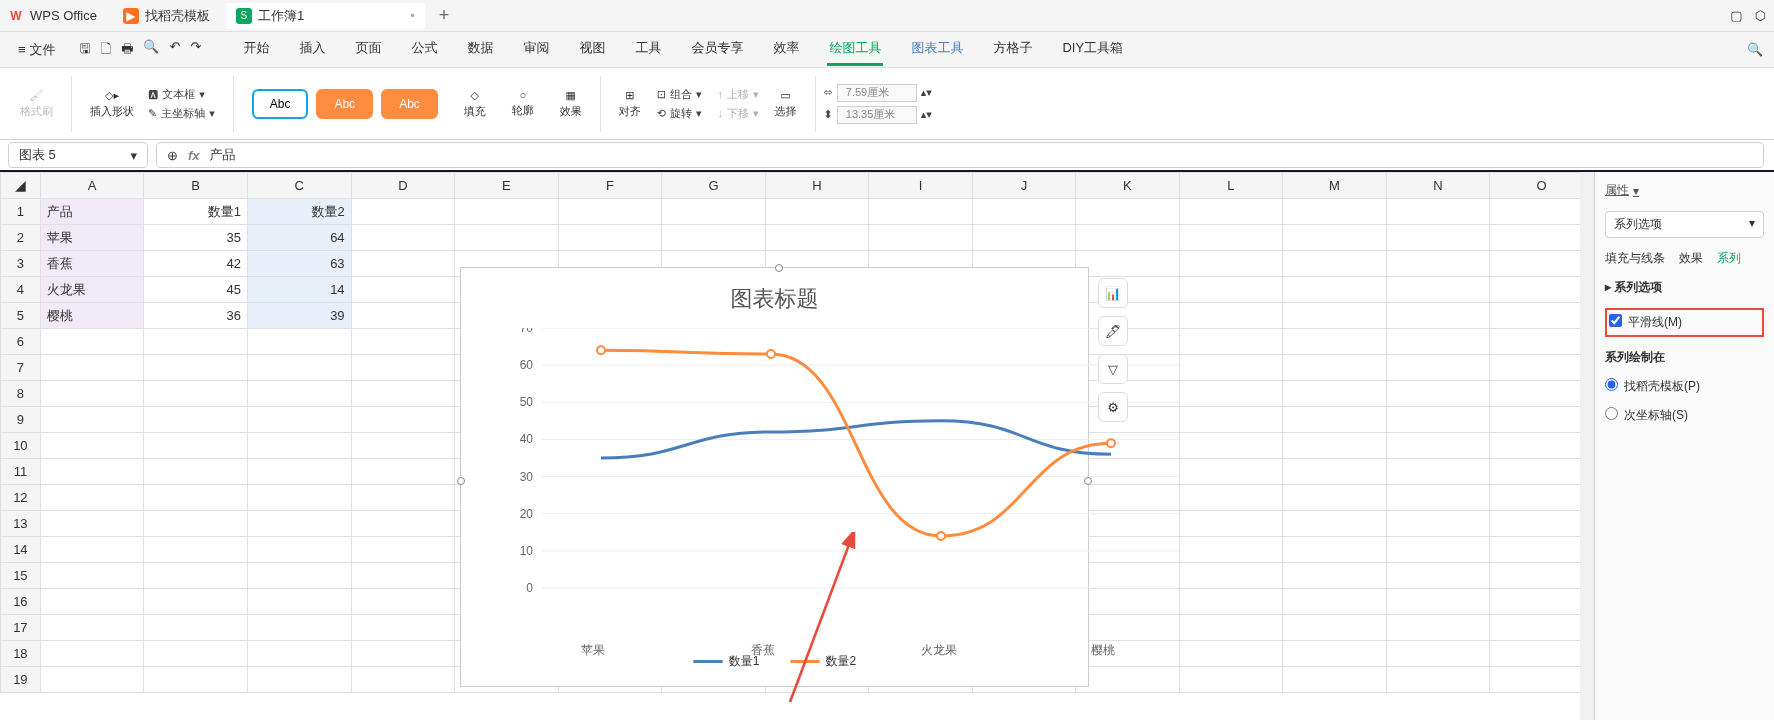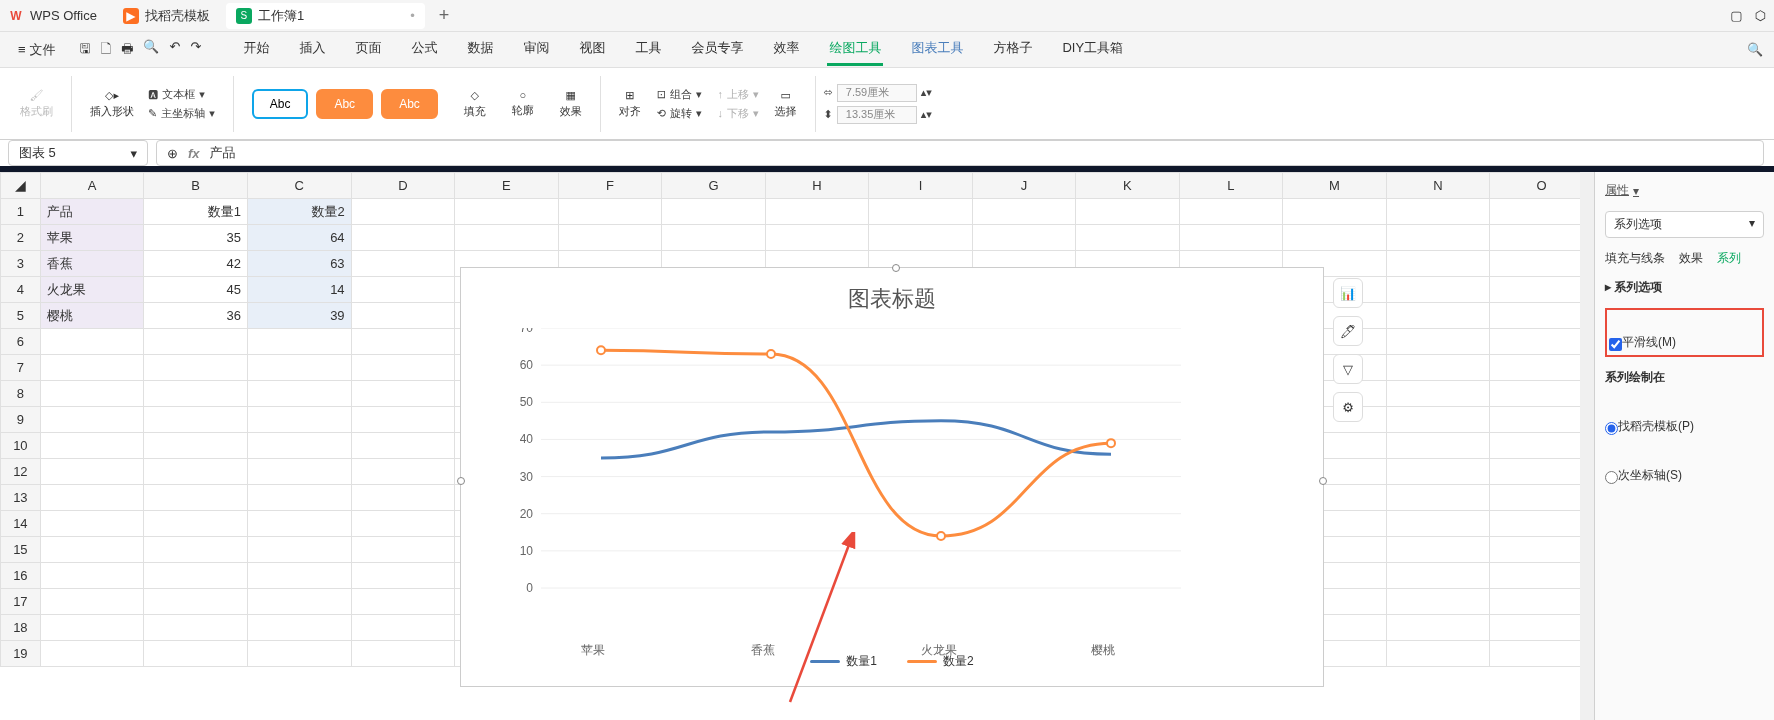--- a/index.html
+++ b/index.html
@@ -32,21 +32,21 @@
 .ribbon .group { display:flex; flex-direction:column; align-items:center; justify-content:center; padding:0 10px; height:100%; gap:2px; font-size:11px; }
 .ribbon .sep { width:1px; height:56px; background:#e0e0e0; margin:0 2px; }
 .ribbon .row { display:flex; gap:8px; align-items:center; }
 .ribbon .abc-btn { border:2px solid #0ea5e9; border-radius:6px; padding:6px 16px; background:#fff; font-size:12px; }
 .ribbon .abc-btn.orange { background:#fd8c3e; border-color:#fd8c3e; color:#fff; }
 .ribbon .small-row { font-size:11px; display:flex; align-items:center; gap:4px; color:#444; }
 .ribbon .small-row.disabled { color:#b0b0b0; }
 .ribbon .dim-input { border:1px solid #d0d0d0; background:#f9f9f9; padding:2px 8px; font-size:11px; width:80px; color:#888; }
 
 
-.fbar { height:32px; display:flex; align-items:center; border-bottom:6px solid #0f172a; }
+.fbar { height:32px; display:flex; align-items:center; border-bottom:2px solid #0f172a; }
 .namebox { width:140px; border:1px solid #d0d0d0; margin:0 8px; padding:3px 10px; display:flex; justify-content:space-between; align-items:center; border-radius:4px; }
 .fbox { flex:1; border:1px solid #d0d0d0; margin-right:10px; padding:3px 10px; display:flex; align-items:center; gap:10px; border-radius:4px; }
 .fbox .fx { font-style:italic; color:#888;font-weight:bold; }
 
 
 .main { display:flex; height:calc(720px - 32px - 36px - 72px - 32px); }
 .sheet-area { flex:1; position:relative; overflow:hidden; }
 .side-panel { width:180px; border-left:1px solid #d0d0d0; background:#fafafa; padding:10px; display:flex; flex-direction:column; gap:12px; font-size:12px; }
 
 
@@ -54,40 +54,40 @@
 .grid th, .grid td { border:1px solid #e0e0e0; height:26px; padding:0 6px; }
 .grid .corner { width:40px; background:#f5f5f5; }
 .grid .col-h { background:#f5f5f5; text-align:center; font-weight:normal; width:105px; }
 .grid .row-h { background:#f5f5f5; text-align:center; font-weight:normal; width:40px; }
 .grid td { text-align:right; }
 .grid td.text { text-align:left; }
 .sel-a { background:#efeaf5; }
 .sel-c { background:#e8eff8; }
 
 
-.chart-box { position:absolute; left:460px; top:95px; width:864px; height:420px; border:1px solid #ccc; background:#fff; }
+.chart-box { position:absolute; left:460px; top:95px; width:629px; height:420px; border:1px solid #ccc; background:#fff; }
 .chart-handles { position:absolute; width:8px; height:8px; border:1px solid #888; border-radius:50%; background:#fff; }
 .chart-title { text-align:center; font-size:22px; color:#555; margin-top:16px; }
 .chart-plot { position:absolute; left:40px; top:60px; width:680px; height:280px; }
 .chart-legend { position:absolute; bottom:10px; left:0; right:0; display:flex; justify-content:center; gap:30px; font-size:12px; }
 .legend-item { display:flex; align-items:center; gap:6px; }
 .legend-line { width:30px; height:3px; border-radius:2px; }
 .chart-tools { position:absolute; right:-40px; top:10px; display:flex; flex-direction:column; gap:8px; }
 .chart-tool { width:30px; height:30px; border:1px solid #ddd; border-radius:6px; background:#fff; display:flex; align-items:center; justify-content:center; }
 
 
 .arrow { position:absolute; left:780px; top:360px; width:100px; height:180px; pointer-events:none; }
 
 
 .side-panel .heading { display:flex; align-items:center; gap:4px; color:#555;text-decoration:underline; }
 .side-panel .dd { border:1px solid #d0d0d0; padding:4px 8px; border-radius:4px; display:flex; justify-content:space-between; background:#fff; }
 .side-panel .ptabs { display:flex; gap:14px; font-size:12px; }
 .side-panel .ptabs span.active { color:#0aa860; }
 .side-panel .section-h { font-weight:bold; font-size:12px; }
-.side-panel label { display:flex; align-items:flex-end; font-size:12px;margin-top:20px; }
+.side-panel label { display:flex; align-items:flex-start; gap:6px; font-size:12px; }
 .red-box { border:2px solid #e94a3b; padding:4px 2px; display:inline-block; }
 input[type=checkbox] { accent-color:#2563eb; }
 input[type=radio] { accent-color:#2563eb; }
 
 .scrollbar-v { position:absolute; right:0; top:0; width:14px; height:100%; background:#f0f0f0; }
 </style>
 </head>
 <body>
 
 <div class="titlebar">
@@ -430,20 +430,38 @@
             <td class=""></td>
             <td class=""></td>
             <td class=""></td>
             <td class=""></td>
             <td class=""></td>
             <td class=""></td>
             <td class=""></td>
           </tr>
           <tr>
             <th class="row-h">10</th>
+            <td class=""></td>
+            <td class=""></td>
+            <td class=""></td>
+            <td class=""></td>
+            <td class=""></td>
+            <td class=""></td>
+            <td class=""></td>
+            <td class=""></td>
+            <td class=""></td>
+            <td class=""></td>
+            <td class=""></td>
+            <td class=""></td>
+            <td class=""></td>
+            <td class=""></td>
+            <td class=""></td>
+          </tr>
+          <tr>
+            <th class="row-h">11</th>
             <td class=""></td>
             <td class=""></td>
             <td class=""></td>
             <td class=""></td>
             <td class=""></td>
             <td class=""></td>
             <td class=""></td>
             <td class=""></td>
             <td class=""></td>
             <td class=""></td>

